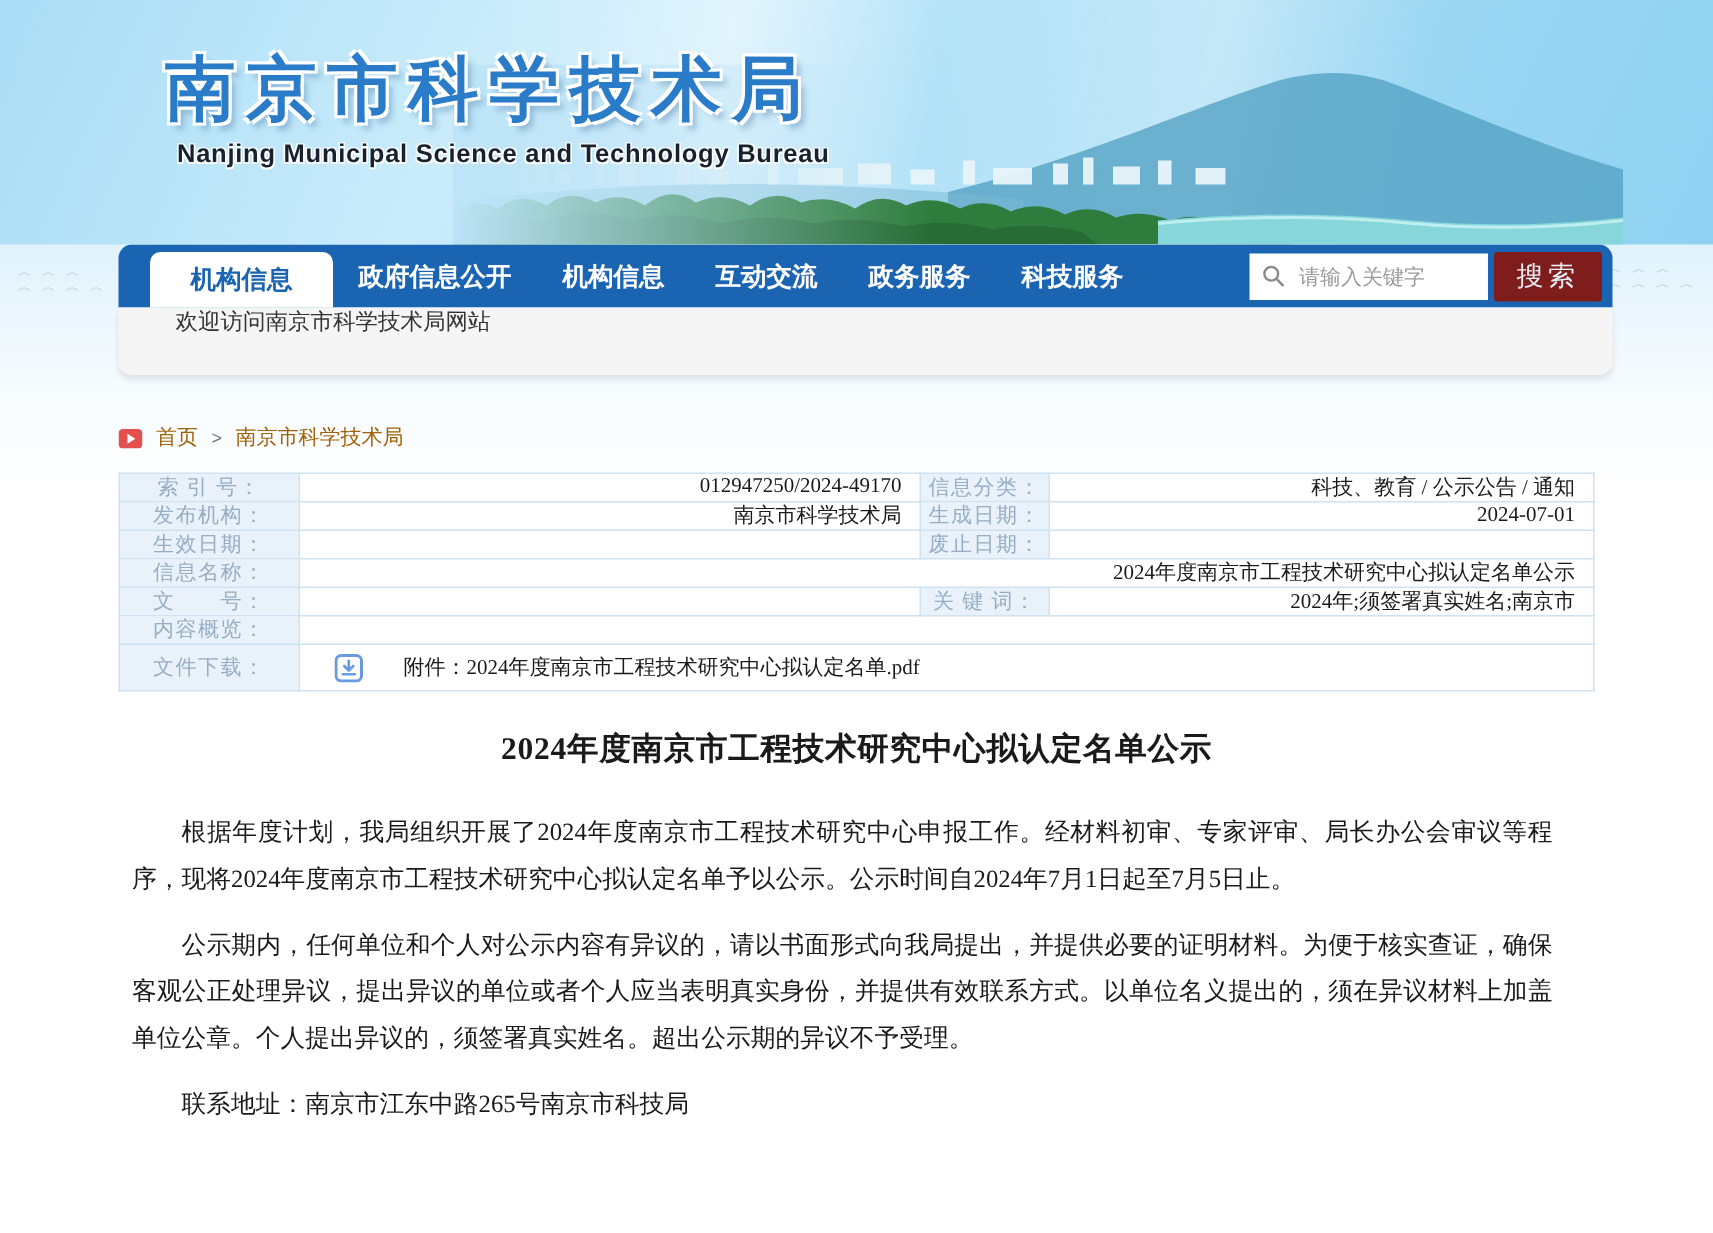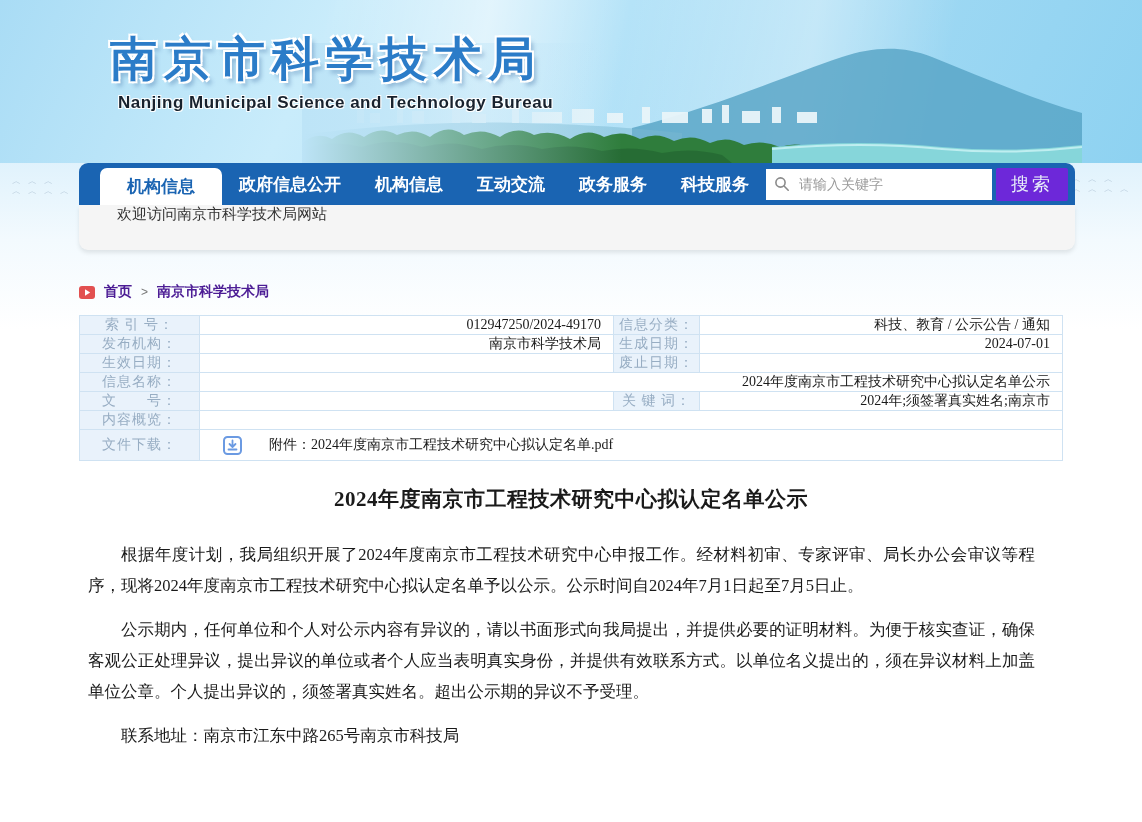--- a/index.html
+++ b/index.html
@@ -28,32 +28,32 @@
   .birds.right { right:6px;  top:174px; }
   .birds::before { content:"\FE3F \FE3F \FE3F"; display:block; }
   .birds::after  { content:"\FE3F \FE3F \FE3F \FE3F"; display:block; }
 
   
   .nav-col { width:996px; margin-left:79px; }
   .navbar { height:42px; background:#1a64b2; border-radius:9px 9px 0 0; display:flex; align-items:stretch; padding-left:21px; }
   .nav-tab { display:flex; align-items:center; padding:0 17px; color:#fff; font-size:17px; font-weight:bold; text-decoration:none; cursor:pointer; white-space:nowrap; }
   .nav-tab.active { background:#fff; color:#1a64b2; margin-top:5px; border-radius:7px 7px 0 0; padding:0 27px; }
   .nav-search { margin-left:auto; display:flex; align-items:center; padding-right:7px; }
-  .search-box { display:flex; align-items:center; background:#fff; height:31px; width:226px; padding:0 8px; }
+  .search-box { display:flex; align-items:center; background:#fff; height:31px; width:159px; padding:0 8px; }
   .search-box svg { flex:0 0 auto; margin-right:7px; }
   .search-box input { border:none; outline:none; flex:1; min-width:0; font-size:14px; color:#333; background:transparent; font-family:inherit; }
   .search-box input::placeholder { color:#9a9a9a; }
-  .search-btn { height:33px; width:72px; background:#6d28d9; color:#e8eff9; font-size:18px; border:none; margin-left:4px;
+  .search-btn { height:33px; width:72px; background:#7f1d1d; color:#e8eff9; font-size:18px; border:none; margin-left:4px;
     border-radius:2px; letter-spacing:3px; cursor:pointer; font-family:inherit; padding-left:6px; }
   .welcome { height:45px; background:#f5f5f5; border-radius:0 0 9px 9px; box-shadow:0 3px 4px rgba(0,0,0,.09);
     display:flex; align-items:flex-start; padding-left:38px; font-size:15px; color:#333; }
 
   
   .breadcrumb { width:984px; margin:33px 0 0 79px; display:flex; align-items:center; gap:9px; font-size:14px; color:#333; }
-  .breadcrumb a { color:#4c1d95; text-decoration:none; cursor:pointer;font-weight:bold; }
+  .breadcrumb a { color:#a16207; text-decoration:none; cursor:pointer; }
   .crumb-sep { color:#777; font-size:12px; }
 
   
   .meta-table { width:984px; margin:14px 0 0 79px; border-collapse:collapse;
     font-family:"Liberation Serif","DejaVu Serif",serif; font-size:14px; color:#1a1a1a; table-layout:fixed; }
   .meta-table td { border:1px solid #cfe2f2; height:14px; padding:0 12px; overflow:hidden; white-space:nowrap; }
   .meta-table td.lbl { background:#e9f2fb; color:#97adc3; text-align:center; padding:0 4px; letter-spacing:1px; }
   .meta-table td.val { background:#fff;text-align:right; }
   .attach-cell { display:flex; align-items:center; height:30px; }
   .attach-cell svg { margin:0 0 0 11px; }

